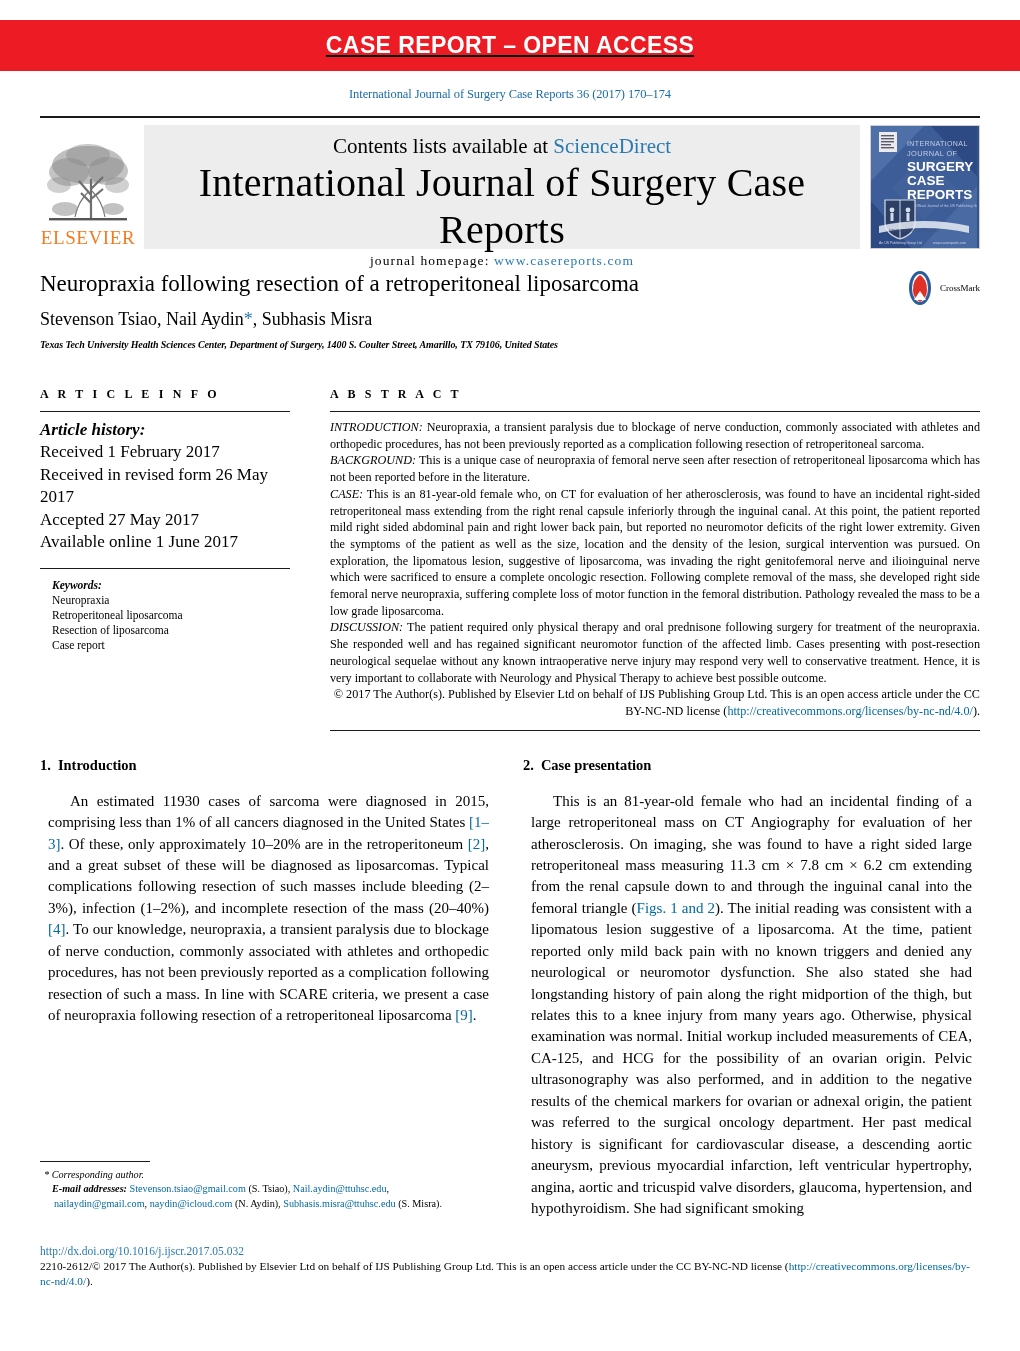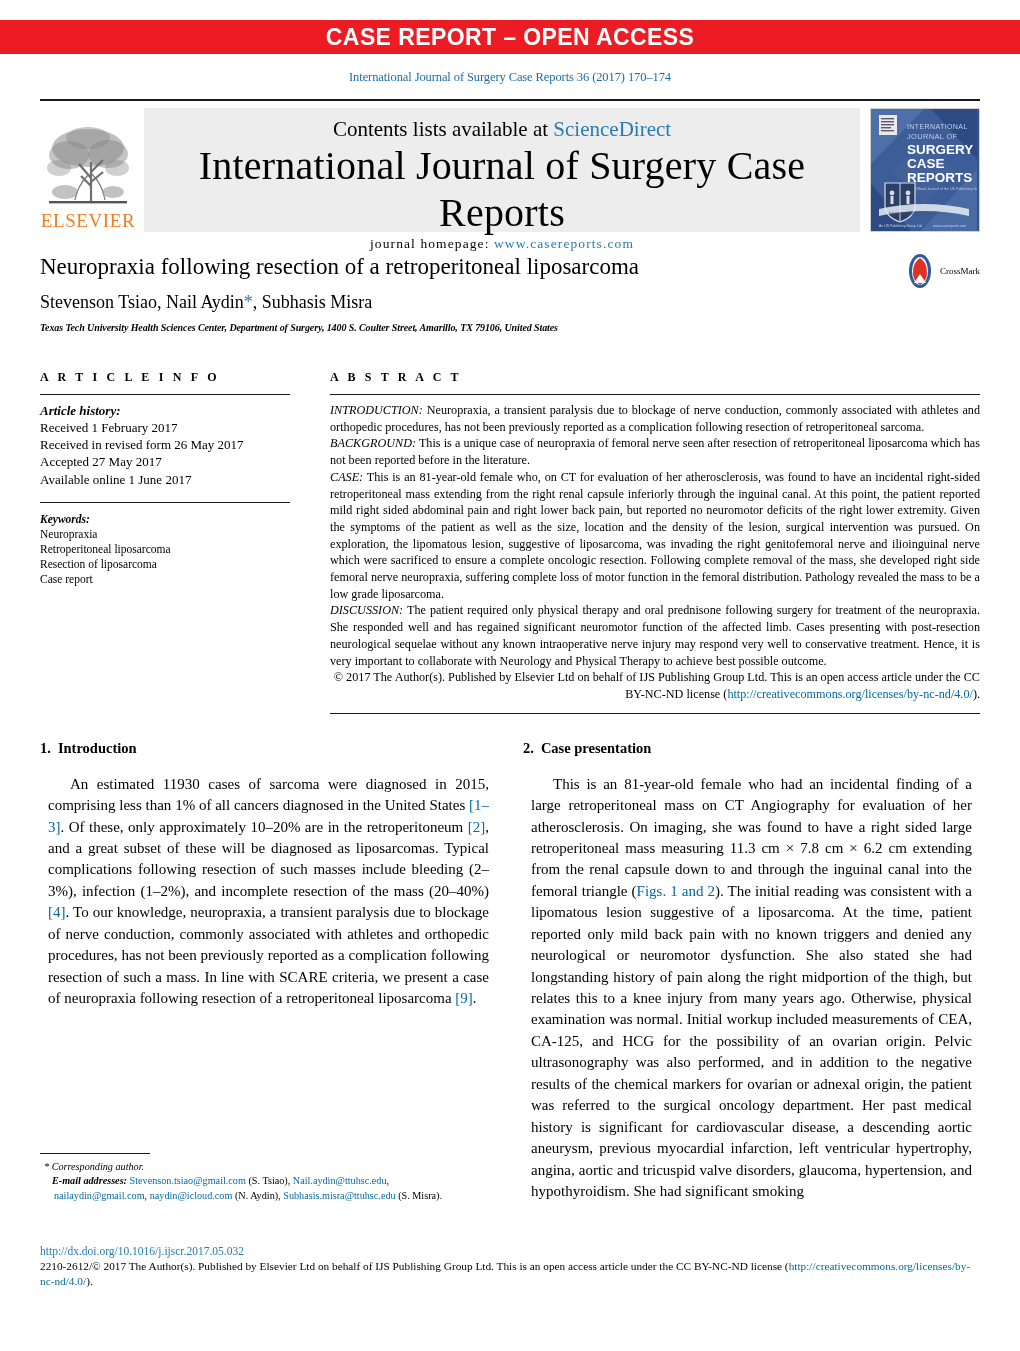--- a/index.html
+++ b/index.html
@@ -12,25 +12,26 @@
     height: 1351px;
     font-family: "Liberation Serif", serif;
     color: #000000;
     position: relative;
     overflow: hidden;
   }
 
   
   .banner {
     background: #ed1c24;
-    height: 34px;
+    height: 51px;
     margin-top: 20px;
     display: flex;
     align-items: center;
     justify-content: center;
+    text-decoration: underline;
   }
   .banner-text {
     color: #ffffff;
     font-family: "Liberation Sans", sans-serif;
     font-weight: bold;
     font-size: 23px;
     letter-spacing: 0.4px;
   }
 
   
@@ -160,23 +161,23 @@
   .sec-head {
     font-family: "Liberation Serif", serif;
     font-weight: bold;
     font-size: 12px;
     letter-spacing: 3.2px;
   }
   .rule {
     border-top: 1px solid #1a1a1a;
     margin-top: 9px;
   }
-  .hist-block { margin-top: 7px; font-size: 13px; line-height: 1.32; }
+  .hist-block { margin-top: 7px; font-size: 17px; line-height: 1.32; }
   .hist-label { font-style: italic; font-weight: bold; }
-  .kw-block { margin-top: 9px; font-size: 11.5px; line-height: 1.32; }
+  .kw-block { margin-top: 9px; font-size: 11.5px; line-height: 1.32; margin-left: 12px; }
   .kw-label { font-style: italic; font-weight: bold; }
 
   .abs-rule { border-top: 1px solid #1a1a1a; margin-top: 9px; }
   .abs-body {
     margin-top: 7px;
     font-size: 12.2px;
     line-height: 1.37;
     text-align: justify;
   }
   .abs-body p { margin: 0; }
@@ -212,21 +213,21 @@
     line-height: 1.43;
     text-align: justify;
     text-indent: 22px;
     margin: 8px;
   }
 
   
   .footnote {
     position: absolute;
     left: 40px;
-    bottom: 148px;
+    bottom: 140px;
     width: 440px;
   }
   .footnote-rule {
     border-top: 1px solid #1a1a1a;
     width: 110px;
     margin-bottom: 6px;
   }
   .footnote-text {
     font-size: 10.2px;
     line-height: 1.4;

